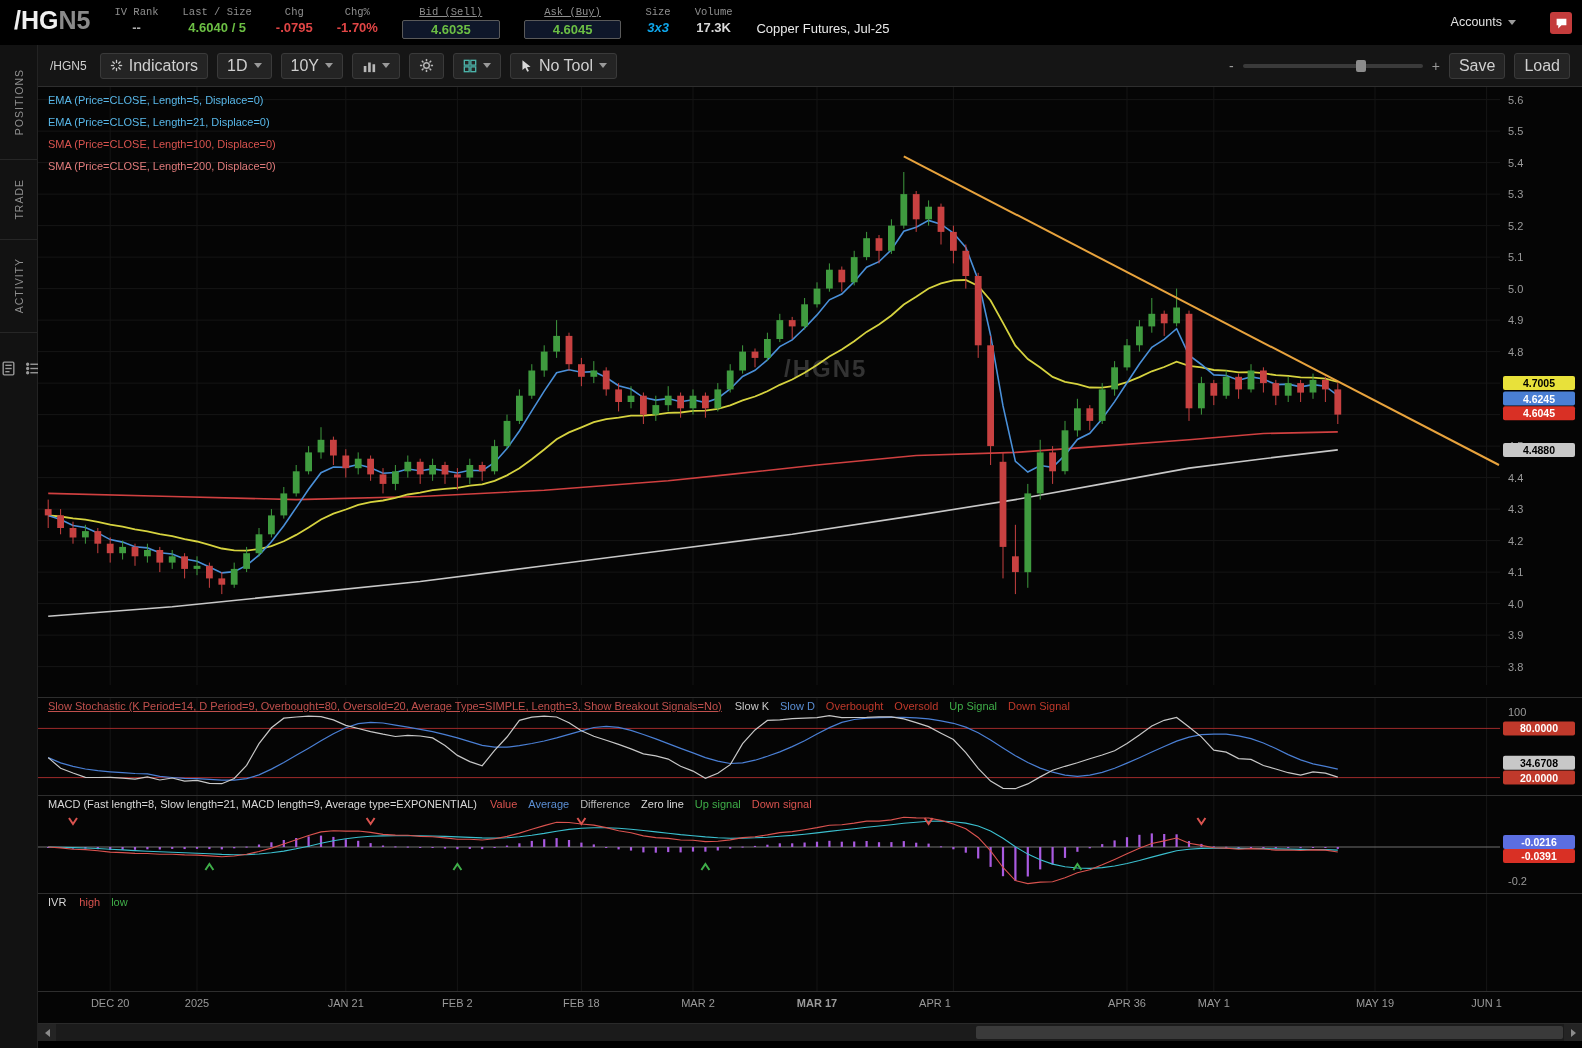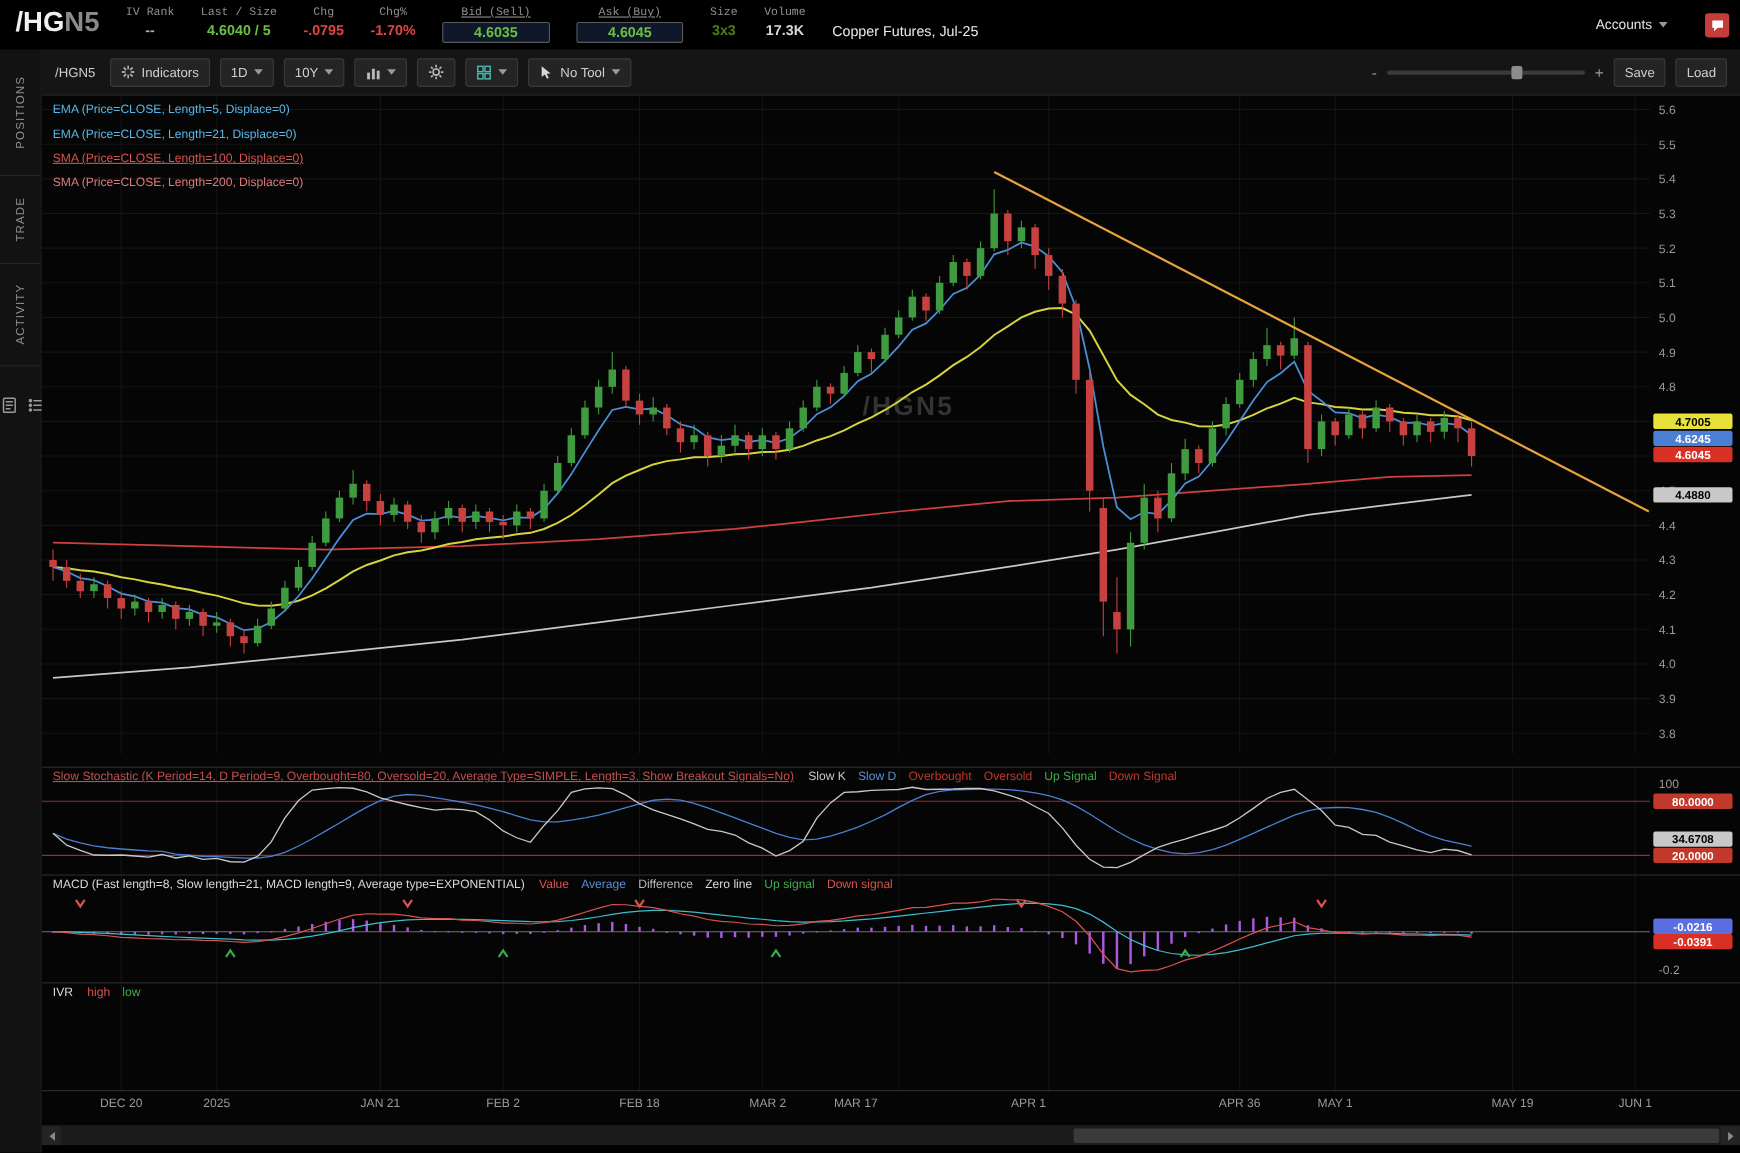--- a/index.html
+++ b/index.html
@@ -31,21 +31,21 @@
   .vt1{height:115px;} .vt2{height:80px;} .vt3{height:93px;}
   .icon-col{display:flex;flex-direction:row;align-items:center;padding-top:24px;gap:8px;text-align:right;}
   .sicon{width:24px;height:22px;display:flex;align-items:center;justify-content:center;border-radius:3px;}
   .sicon.active{background:#d2d2d2;}
   
   .main{position:absolute;left:38px;top:45px;right:0;bottom:0;display:flex;flex-direction:column;background:#000;}
   .toolbar{height:42px;flex:0 0 auto;display:flex;align-items:center;gap:9px;padding:0 12px;
            background:#151515;border-bottom:1px solid #2e2e2e;}
   .tsym{color:#cfcfcf;font-size:12px;margin-right:4px;}
   .tbtn{display:flex;align-items:center;gap:6px;background:#242424;border:1px solid #3a3a3a;color:#cfcfcf;
-        font-size:12px;padding:0 9px;height:26px;border-radius:3px;font-family:inherit;white-space:nowrap;}
+        font-size:16px;padding:0 9px;height:26px;border-radius:3px;font-family:inherit;white-space:nowrap;}
   .spacer{flex:1;}
   .zoomwrap{display:flex;align-items:center;gap:9px;color:#9a9a9a;font-size:14px;}
   .ztrack{width:180px;height:4px;background:#3a3a3a;border-radius:2px;position:relative;}
   .zthumb{position:absolute;left:63%;top:-4px;width:10px;height:12px;background:#8c8c8c;border-radius:2px;}
   
   .panel{position:relative;background:#050505;flex:0 0 auto;}
   .p-price{height:610px;}
   .p-stoch,.p-macd,.p-ivr{height:98px;border-top:1px solid #2e2e2e;}
   .panel svg{display:block;}
   svg text{font-family:"Liberation Sans",sans-serif;}
@@ -93,21 +93,21 @@
     <div class="hf boxed">
       <span class="lbl">Bid (Sell)</span>
       <span class="val" style="color: rgb(108, 191, 68);">4.6035</span>
     </div>
     <div class="hf boxed">
       <span class="lbl">Ask (Buy)</span>
       <span class="val" style="color: rgb(108, 191, 68);">4.6045</span>
     </div>
     <div class="hf">
       <span class="lbl">Size</span>
-      <span class="val" style="color: #4d7c0f;">3x3</span>
+      <span class="val" style="color: #0ea5e9; font-style: italic;">3x3</span>
     </div>
     <div class="hf">
       <span class="lbl">Volume</span>
       <span class="val" style="color: rgb(216, 216, 216);">17.3K</span>
     </div>
     <div class="desc">Copper Futures, Jul-25</div>
     <div class="acct">
       <span>Accounts</span>
       <span class="caret"></span>
     </div>
@@ -578,21 +578,21 @@
           <rect x="1465" y="304.5" width="72" height="14" rx="2" fill="#4a7fd4"></rect>
           <text x="1501" y="315.5" text-anchor="middle" class="bd" fill="#ffffff">4.6245</text>
           <rect x="1465" y="319.2" width="72" height="14" rx="2" fill="#d93025"></rect>
           <text x="1501" y="330.2" text-anchor="middle" class="bd" fill="#ffffff">4.6045</text>
           <rect x="1465" y="355.9" width="72" height="14" rx="2" fill="#c8c8c8"></rect>
           <text x="1501" y="366.9" text-anchor="middle" class="bd" fill="#000000">4.4880</text>
         </svg>
       <div class="legend price-legend">
         <div style="color: rgb(88, 183, 232);">EMA (Price=CLOSE, Length=5, Displace=0)</div>
         <div style="color: rgb(88, 183, 232);">EMA (Price=CLOSE, Length=21, Displace=0)</div>
-        <div style="color: rgb(217, 83, 79); text-decoration: underline;">SMA (Price=CLOSE, Length=100, Displace=0)</div>
+        <div style="color: rgb(217, 83, 79);">SMA (Price=CLOSE, Length=100, Displace=0)</div>
         <div style="color: rgb(224, 123, 123);">SMA (Price=CLOSE, Length=200, Displace=0)</div>
       </div>
     </div>
 
     <div class="panel p-stoch">
       <svg id="stoch-svg" width="1544" height="98">
           <line x1="72.2" y1="0" x2="72.2" y2="98" stroke="#151515"></line>
           <line x1="159.0" y1="0" x2="159.0" y2="98" stroke="#151515"></line>
           <line x1="307.8" y1="0" x2="307.8" y2="98" stroke="#151515"></line>
           <line x1="419.4" y1="0" x2="419.4" y2="98" stroke="#151515"></line>
@@ -783,21 +783,21 @@
       </div>
     </div>
 
     <div class="xaxis" id="xaxis">
         <span style="left: 72.2px;">DEC 20</span>
         <span style="left: 159px;">2025</span>
         <span style="left: 307.8px;">JAN 21</span>
         <span style="left: 419.4px;">FEB 2</span>
         <span style="left: 543.4px;">FEB 18</span>
         <span style="left: 660px;">MAR 2</span>
-        <span style="left: 740px;">MAR 17</span>
+        <span style="left: 779px; font-weight: bold;">MAR 17</span>
         <span style="left: 897px;">APR 1</span>
         <span style="left: 1089px;">APR 36</span>
         <span style="left: 1175.8px;">MAY 1</span>
         <span style="left: 1337px;">MAY 19</span>
         <span style="left: 1448.6px;">JUN 1</span>
       </div>
 
     <div class="scroll">
       <div class="sb-btn">
           <span class="tri-l"></span>

